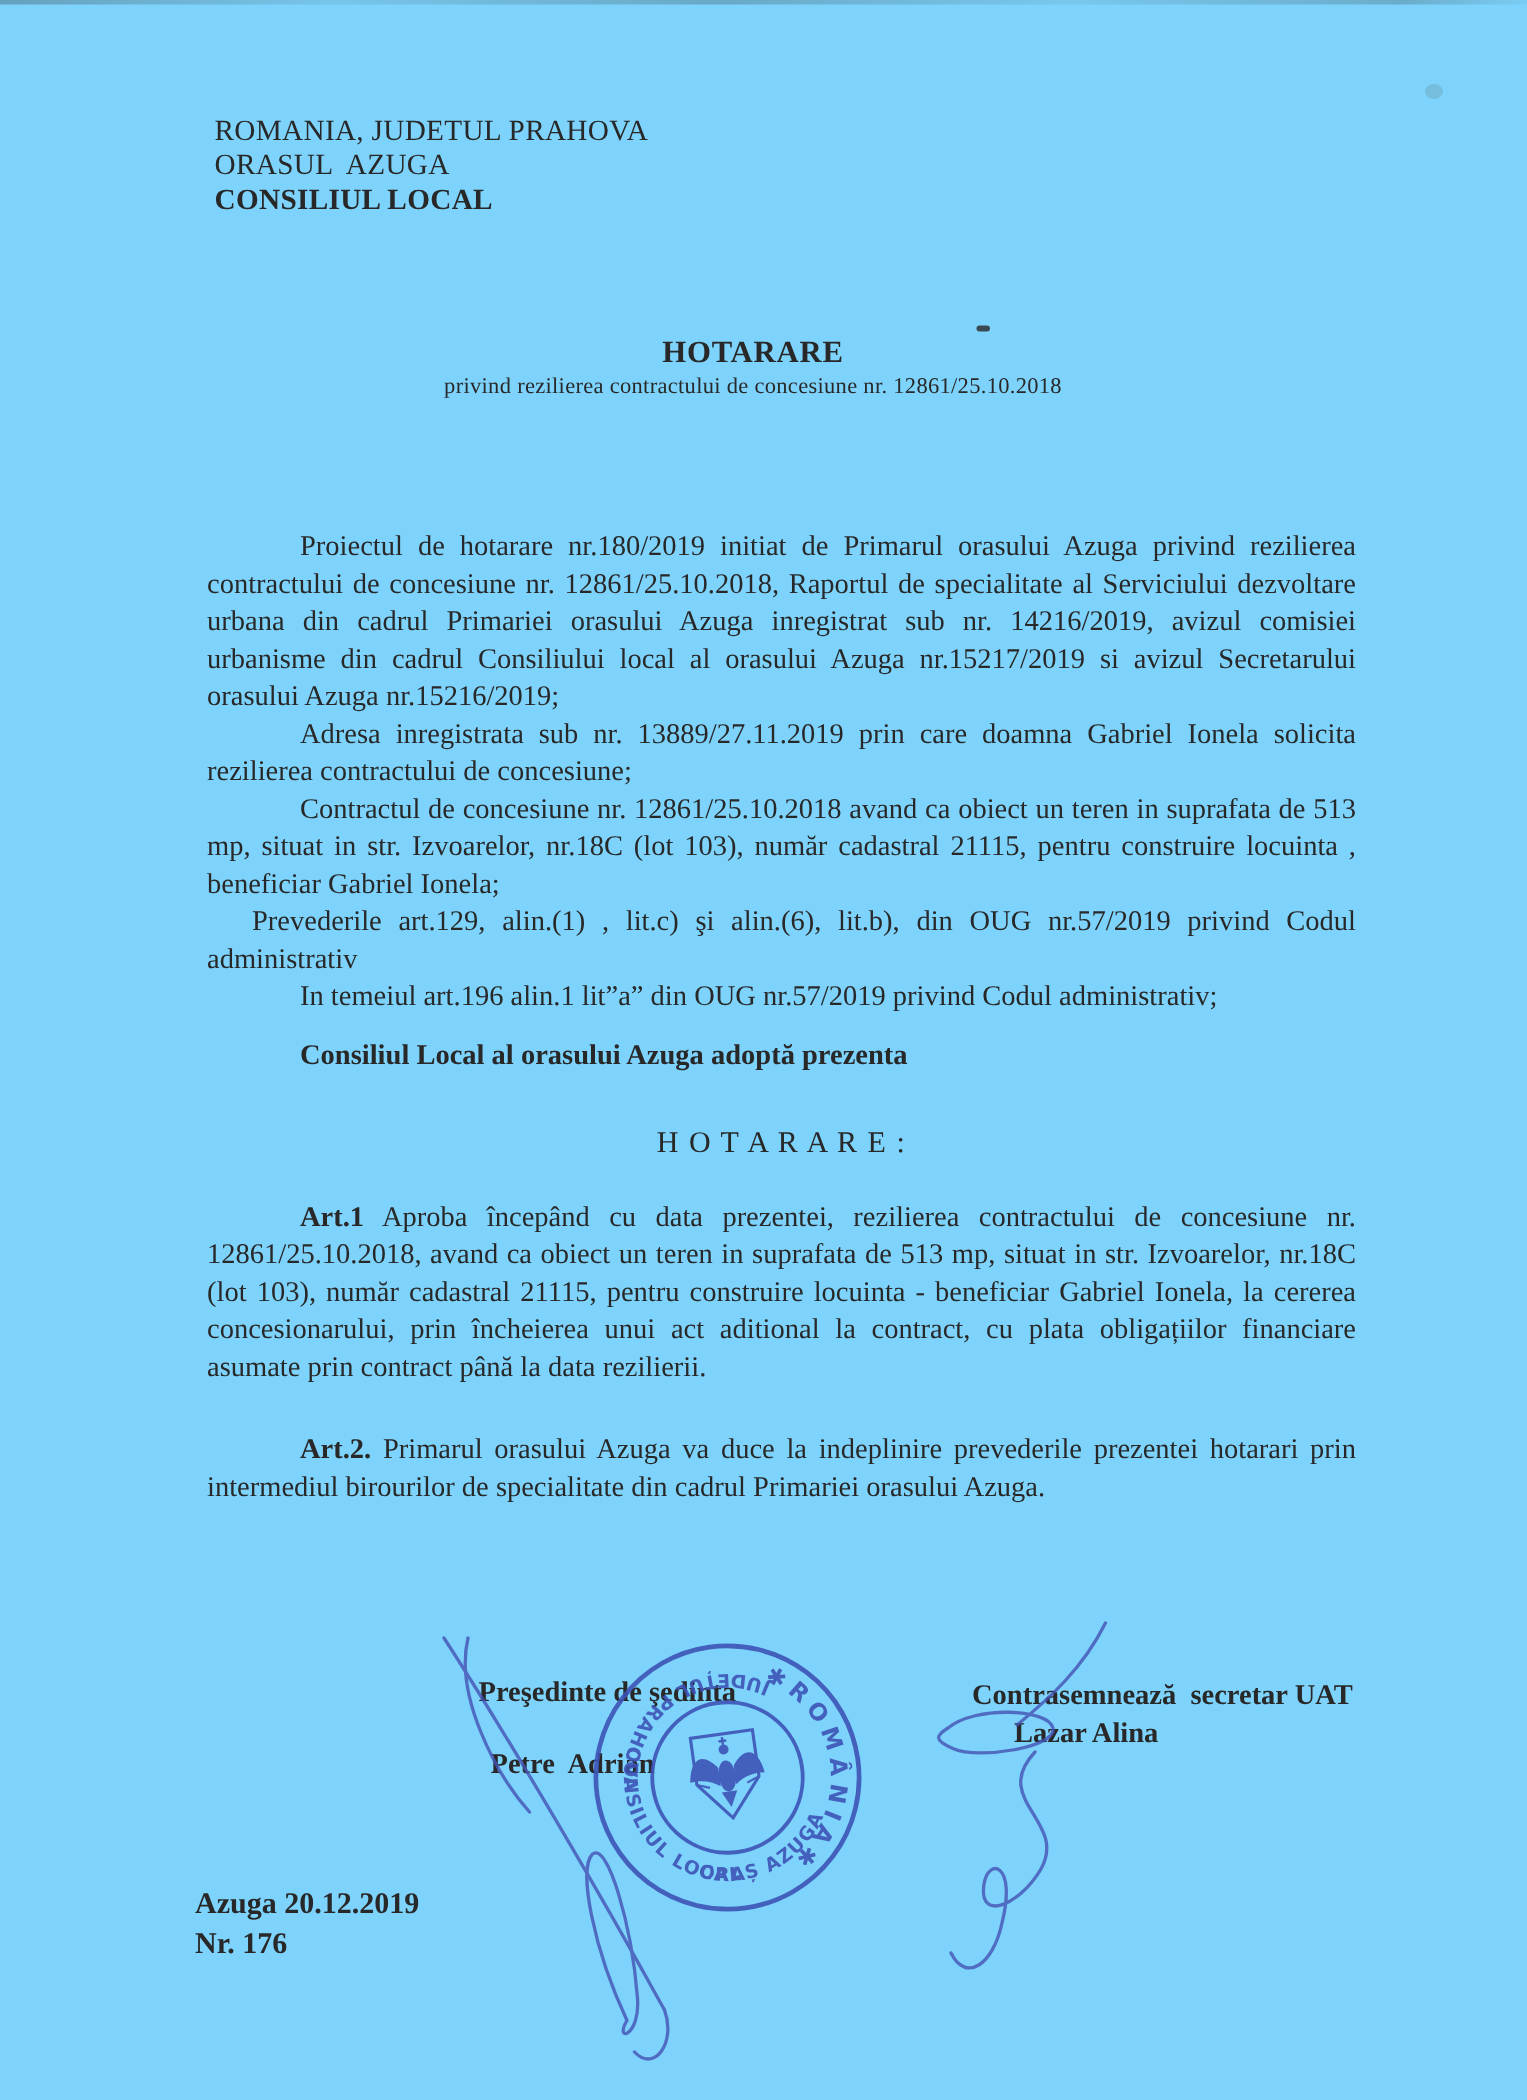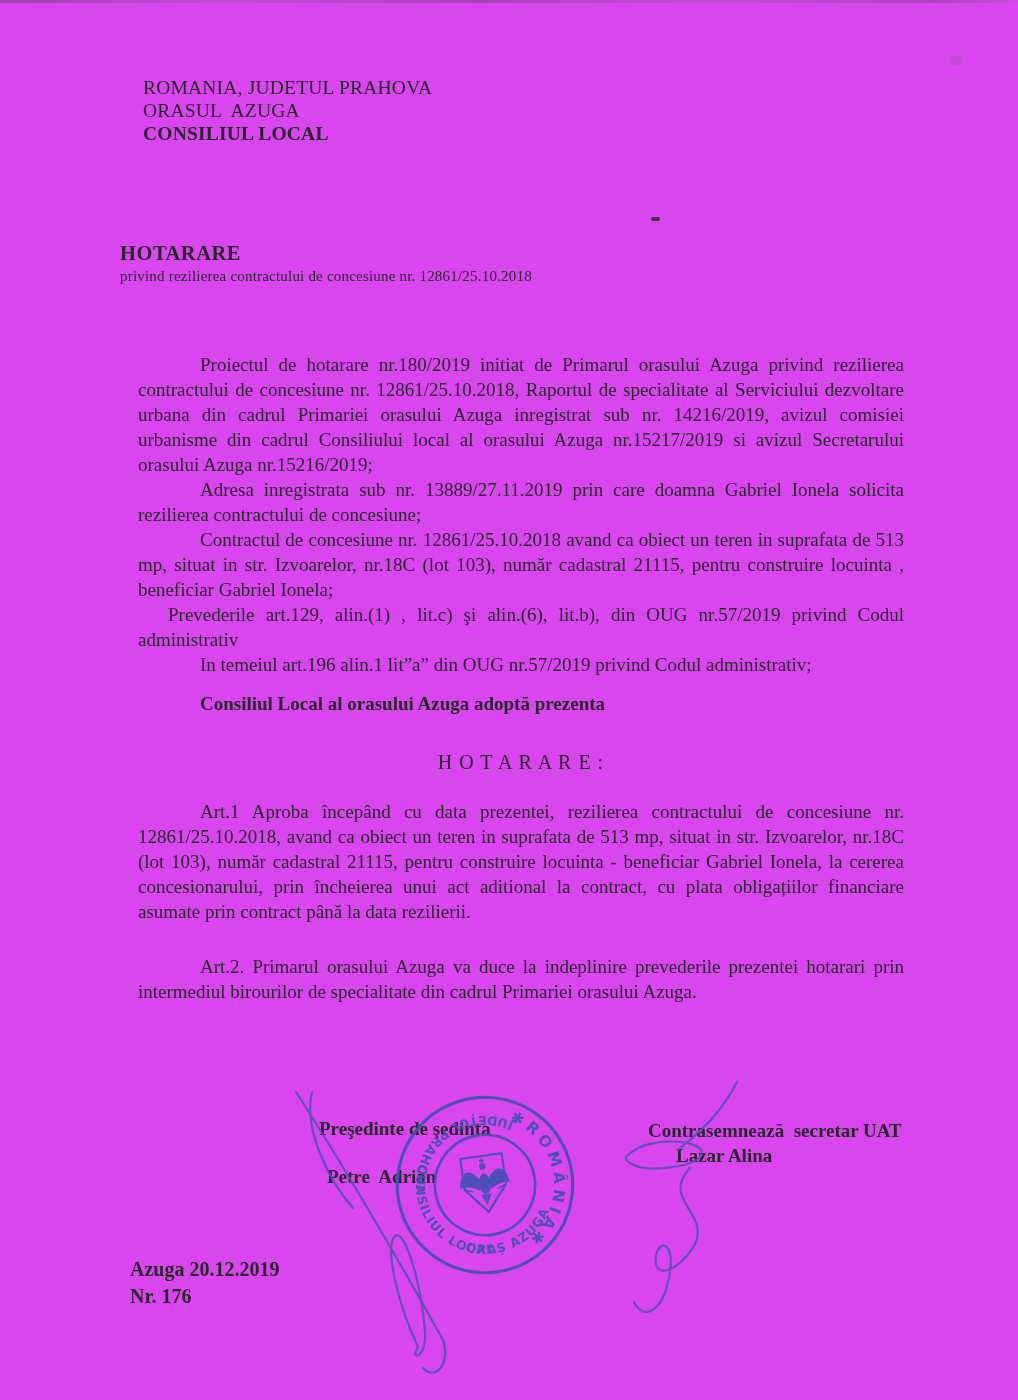--- a/index.html
+++ b/index.html
@@ -1,46 +1,46 @@
 <!DOCTYPE html>
 <html><head>
 <meta charset="utf-8">
 <style>
   html,body{margin:0;padding:0;background:#e8e8e6;}
   .page{
     position:relative;width:1018px;height:1400px;margin:0 auto;
-    background:#d946ef;overflow:hidden;
+    background:#7dd3fc;overflow:hidden;
     font-family:"Liberation Serif", serif;color:#282828;
   }
   
   .scan-topline{
     position:absolute;top:0;left:0;width:100%;height:3px;
     background:linear-gradient(90deg,rgba(50,50,50,.45),rgba(50,50,50,.12) 22%,rgba(50,50,50,.38) 47%,rgba(50,50,50,.1) 70%,rgba(50,50,50,.35) 92%,rgba(50,50,50,.05));
     opacity:.7;
   }
   .scan-smudge{position:absolute;left:950px;top:56px;width:12px;height:10px;border-radius:50%;background:rgba(90,90,90,.18);}
   .scan-dash{position:absolute;left:651px;top:217px;width:9px;height:4px;border-radius:2px;background:rgba(40,40,40,.8);}
 
   .header{position:absolute;left:143px;top:76px;font-size:19.5px;line-height:23px;letter-spacing:.2px;}
   .header .bold{font-weight:bold;}
   .pre{white-space:pre;}
 
-  .titleblock{position:absolute;left:120px;top:242px;width:764px;text-align:left;}
+  .titleblock{position:absolute;left:120px;top:224px;width:764px;text-align:center;}
   .title{font-weight:bold;font-size:20.5px;letter-spacing:.5px;}
   .subtitle{font-size:15px;margin-top:3px;letter-spacing:.2px;}
 
   .bodytext{position:absolute;left:138px;top:352px;width:766px;font-size:19px;line-height:25px;text-align:justify;}
   .bodytext p{margin:0;}
   .indent{text-indent:62px;}
   .indent-sm{text-indent:30px;}
   .adoption{font-weight:bold;text-indent:62px;margin-top:14px !important;}
   .decision-heading{font-weight:normal;font-size:20px;text-align:center;margin-top:34px !important;margin-bottom:24px !important;letter-spacing:1px;}
   .article{margin-top:2px !important;}
   .article.second{margin-top:30px !important;}
-  .art-label{font-weight:normal;}
+  .art-label{font-weight:bold;}
 
   .sig-left{position:absolute;left:319px;top:1116px;font-size:19px;font-weight:bold;line-height:25px;}
   .sig-left .name{margin-left:8px;margin-top:23px;}
   .sig-right{position:absolute;left:648px;top:1118px;font-size:19px;font-weight:bold;line-height:25px;}
   .sig-right .name{margin-left:28px;}
 
   .footer{position:absolute;left:130px;top:1256px;font-size:20px;font-weight:bold;line-height:27px;}
 
   .stamp{position:absolute;left:391px;top:1091px;width:188px;height:188px;opacity:.88;transform:rotate(-8deg);}
   .sig-overlay{position:absolute;left:0;top:0;width:1018px;height:1400px;pointer-events:none;}

